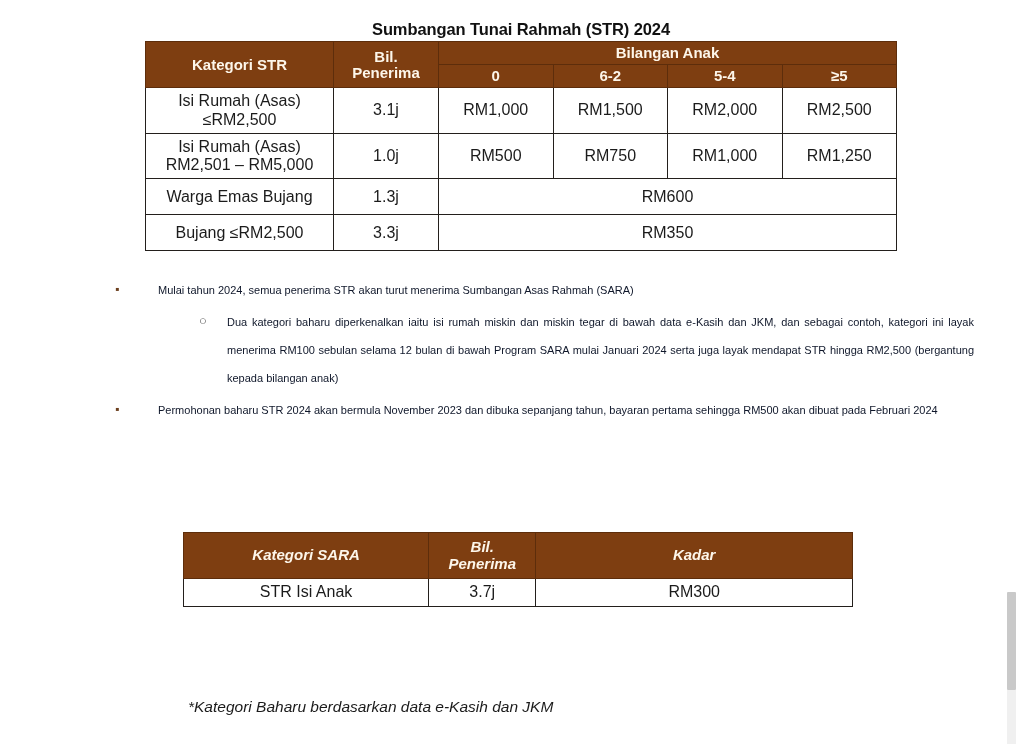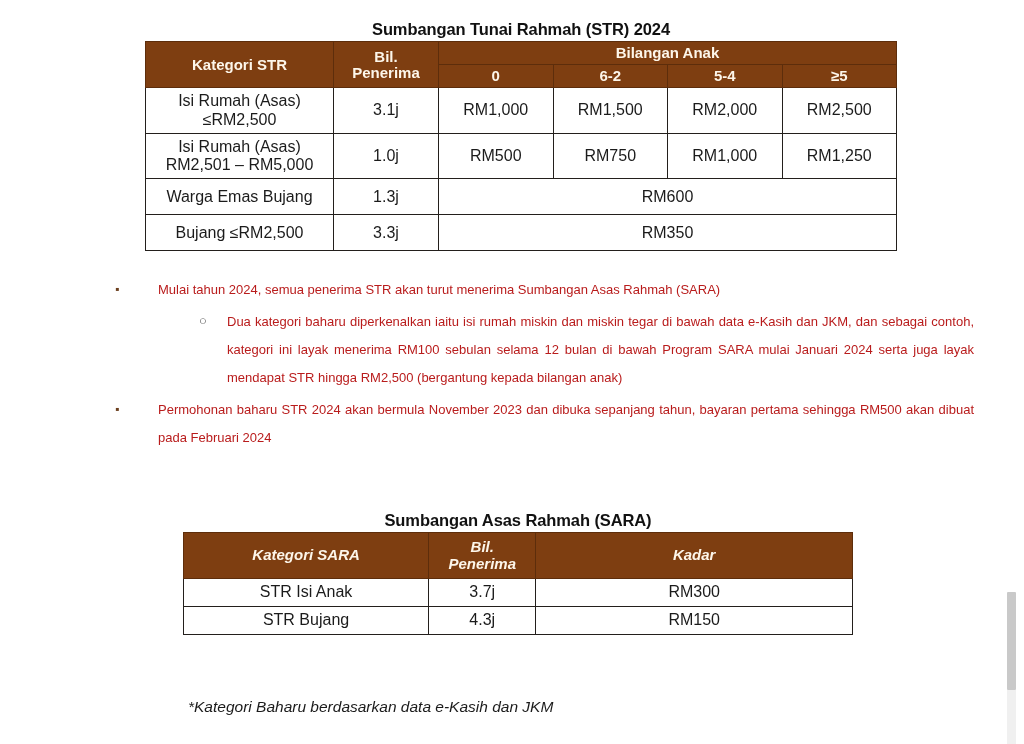--- a/index.html
+++ b/index.html
@@ -143,23 +143,23 @@
     font-size: 12px;
     color: #6b3f1e;
   }
   .marker.ring {
     width: 28px;
     font-size: 13px;
     color: #4a4a4a;
   }
   .bullet-text {
     flex: 1 1 auto;
-    font-size: 13px;
+    font-size: 11px;
     line-height: 28px;
-    color: #b91c1c;
+    color: #0f172a;
     text-align: justify;
     text-justify: inter-word;
   }
   .bullet-text.nojust { text-align: left; }
 
   
   #scrollbar-track {
     position: absolute;
     right: 0;
     top: 0;
@@ -262,44 +262,38 @@
       <span class="bullet-text">Dua kategori baharu diperkenalkan iaitu isi rumah miskin dan miskin tegar di bawah data e-Kasih dan JKM, dan sebagai contoh, kategori ini layak menerima RM100 sebulan selama 12 bulan di bawah Program SARA mulai Januari 2024 serta juga layak mendapat STR hingga RM2,500 (bergantung kepada bilangan anak)</span>
     </div>
 
     <div class="bullet-row lvl1">
       <span class="marker sq">▪</span>
       <span class="bullet-text">Permohonan baharu STR 2024 akan bermula November 2023 dan dibuka sepanjang tahun, bayaran pertama sehingga RM500 akan dibuat pada Februari 2024</span>
     </div>
 
   </div>
 
-  <div id="title-sara" class="table-title">Sumbangan Asas Rahmah (SARA)</div>
 
   <table id="table-sara" class="doc-table">
     <thead>
       <tr>
         <th class="c-kategori">Kategori SARA</th>
         <th class="c-bil">
           <div>Bil.</div>
           <div>Penerima</div>
         </th>
         <th class="c-kadar">Kadar</th>
       </tr>
     </thead>
     <tbody>
       <tr>
         <td>STR Isi Anak</td>
         <td>3.7j</td>
         <td>RM300</td>
       </tr>
-      <tr>
-        <td>STR Bujang</td>
-        <td>4.3j</td>
-        <td>RM150</td>
-      </tr>
     </tbody>
   </table>
 
   <div id="footnote">*Kategori Baharu berdasarkan data e-Kasih dan JKM</div>
 
   <div id="scrollbar-track"></div>
   <div id="scrollbar-thumb"></div>
   <div id="scrollbar-thumb-tail"></div>
 
 </div>

